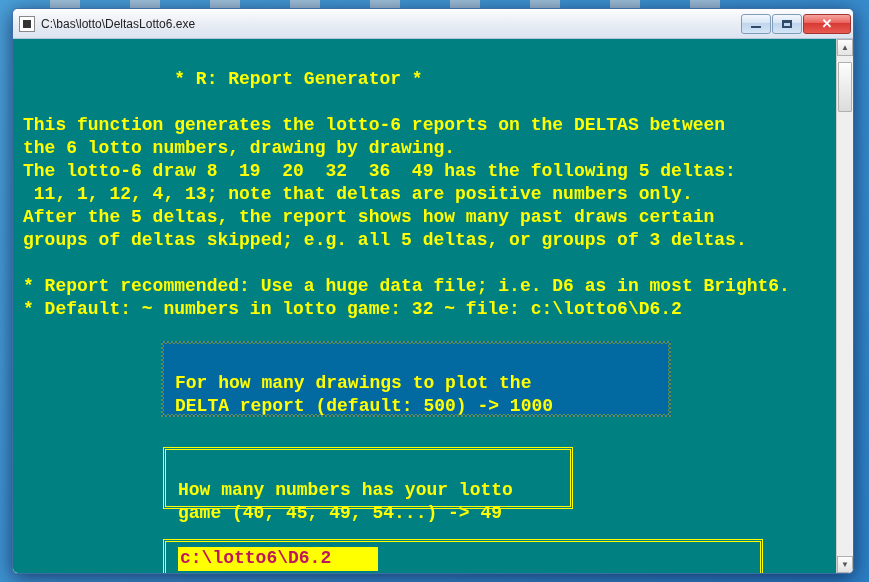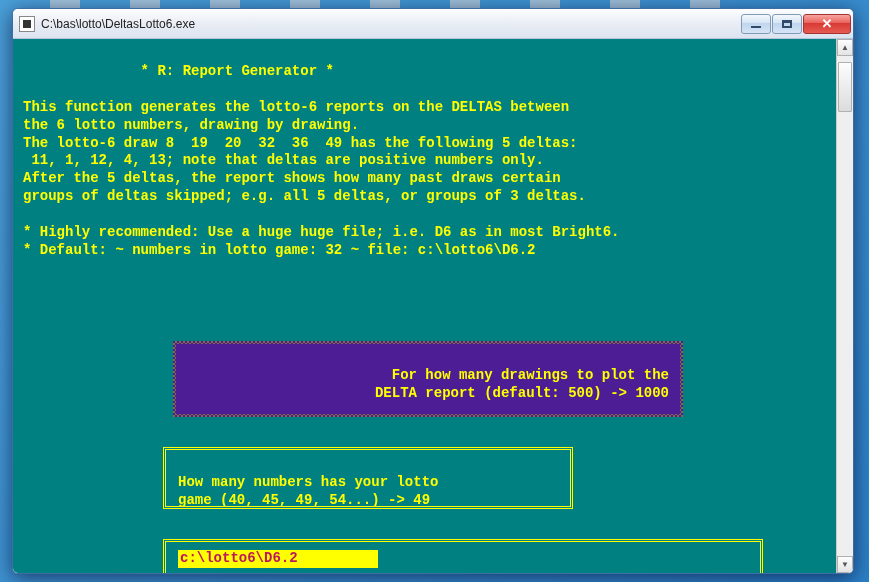--- a/index.html
+++ b/index.html
@@ -56,40 +56,39 @@
   }
   .min-glyph{width:10px;height:2px;background:#304a6a;margin-top:6px;}
   .max-glyph{width:10px;height:8px;border:2px solid #304a6a;border-top-width:3px;}
   .close-glyph{font-size:13px;font-weight:bold;color:#fff;line-height:1;}
   .client {
     flex:1; display:flex; background:#f0f0f0;
   }
   .console {
     flex:1; background:#008080; position:relative;
     font-family: "Consolas","Lucida Console","Courier New",monospace;
-    font-size: 14px; font-weight: bold;
+    font-size: 18px; font-weight: bold;
     color:#ffff00;
     padding: 6px 4px 6px 10px;
     line-height: 1.28;
     white-space: pre;
     overflow:hidden;
   }
   .scrollbar {
     width: 17px; background: #f0f0f0;
     display:flex; flex-direction:column;
     border-left:1px solid #ccc;
   }
   .sb-btn{height:17px;background:linear-gradient(#fdfdfd,#e3e3e3);border:1px solid #b0b0b0;display:flex;align-items:center;justify-content:center;font-size:8px;color:#555;}
   .sb-track{flex:1;background:#efefef;position:relative;}
   .sb-thumb{position:absolute;top:6px;left:1px;right:1px;height:50px;background:linear-gradient(#fdfdfd,#dcdcdc);border:1px solid #b0b0b0;border-radius:1px;}
   .box1 {
-    position:absolute; left:160px; top:302px; width:510px; height:76px;
-    background:#4c1d95;
+    position:absolute; left:148px; top:302px; width:510px; height:76px;
+    background:#0369a1;
     padding: 8px 14px;
-    text-align: right;
   }
   .box1::before{
     content:""; position:absolute; inset:0;
     background-image:
       linear-gradient(45deg,#b5b000 25%,transparent 25%,transparent 75%,#b5b000 75%),
       linear-gradient(45deg,#b5b000 25%,transparent 25%,transparent 75%,#b5b000 75%);
     background-size:4px 4px; background-position:0 0,2px 2px;
     -webkit-mask: linear-gradient(#000,#000);
     mask-composite: exclude;
     padding:3px;
@@ -150,21 +149,21 @@
   <div class="client">
     <div class="console">
 <span class="center">              * R: Report Generator *</span>
 <span>This function generates the lotto-6 reports on the DELTAS between</span>
 <span>the 6 lotto numbers, drawing by drawing.</span>
 <span>The lotto-6 draw 8  19  20  32  36  49 has the following 5 deltas:</span>
 <span> 11, 1, 12, 4, 13; note that deltas are positive numbers only.</span>
 <span>After the 5 deltas, the report shows how many past draws certain</span>
 <span>groups of deltas skipped; e.g. all 5 deltas, or groups of 3 deltas.</span>
 
-<span>* Highly recommended: Use a huge huge file; i.e. D6 as in most Bright6.</span>
+<span>* Report recommended: Use a huge data file; i.e. D6 as in most Bright6.</span>
 <span>* Default: ~ numbers in lotto game: 32 ~ file: c:\lotto6\D6.2</span>
 
       <div class="box1">
 <span>For how many drawings to plot the</span>
 <span>DELTA report (default: 500) -&gt; </span><span>1000</span>
       </div>
 
       <div class="box2">
 <span>How many numbers has your lotto</span>
 <span>game (40, 45, 49, 54...) -&gt; </span><span>49</span>

